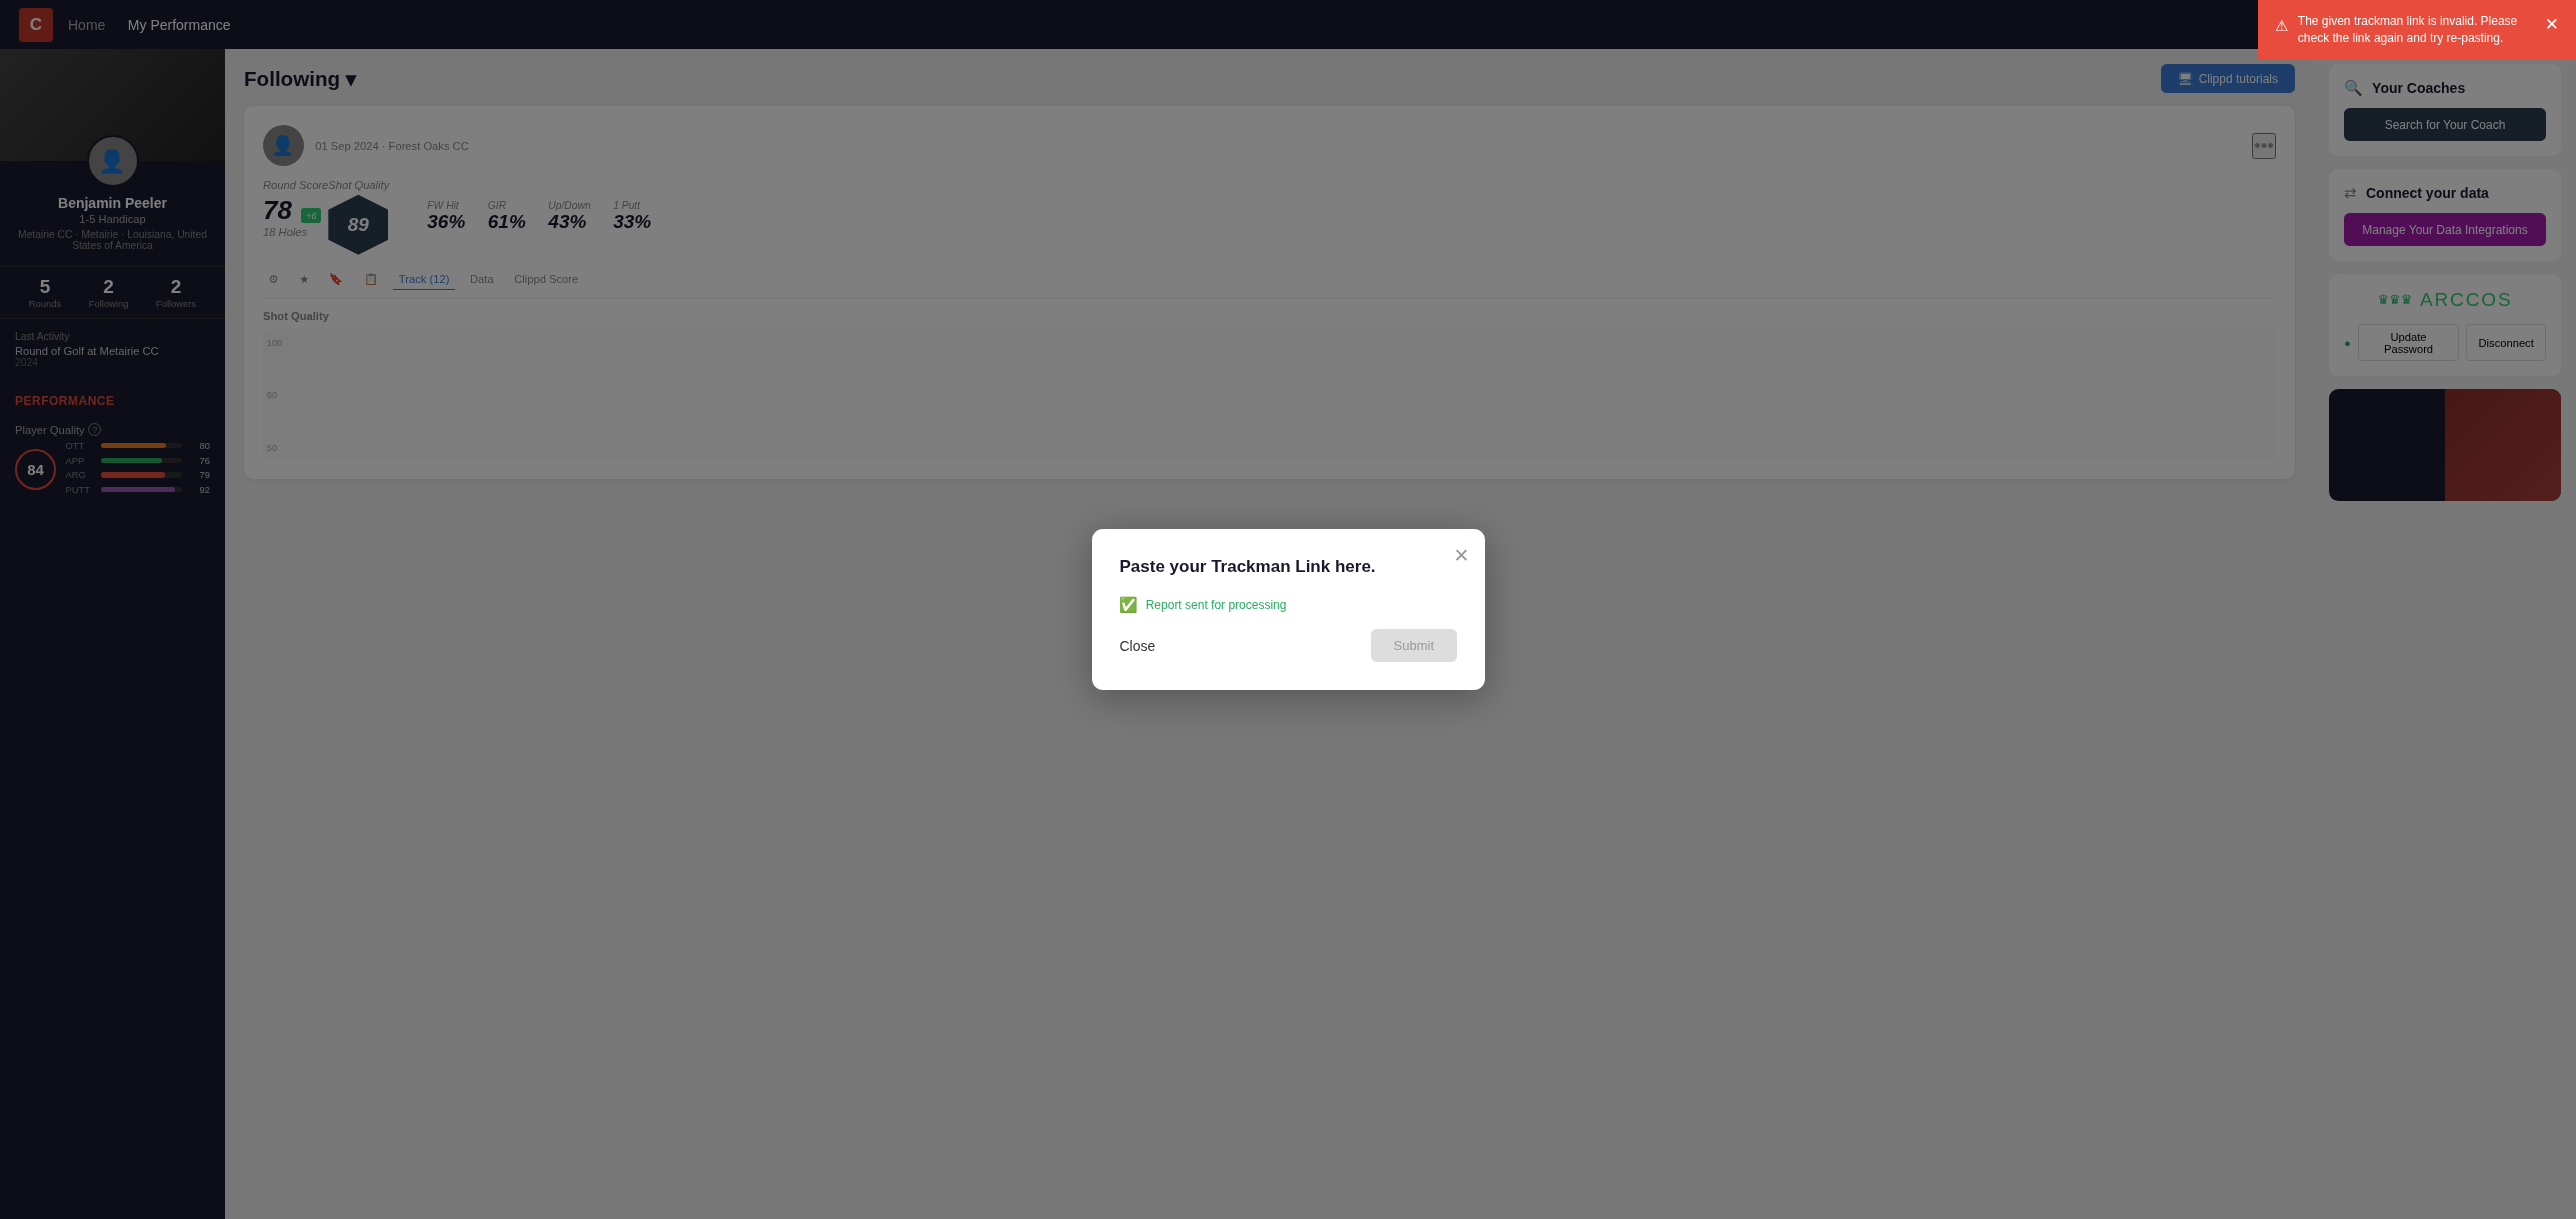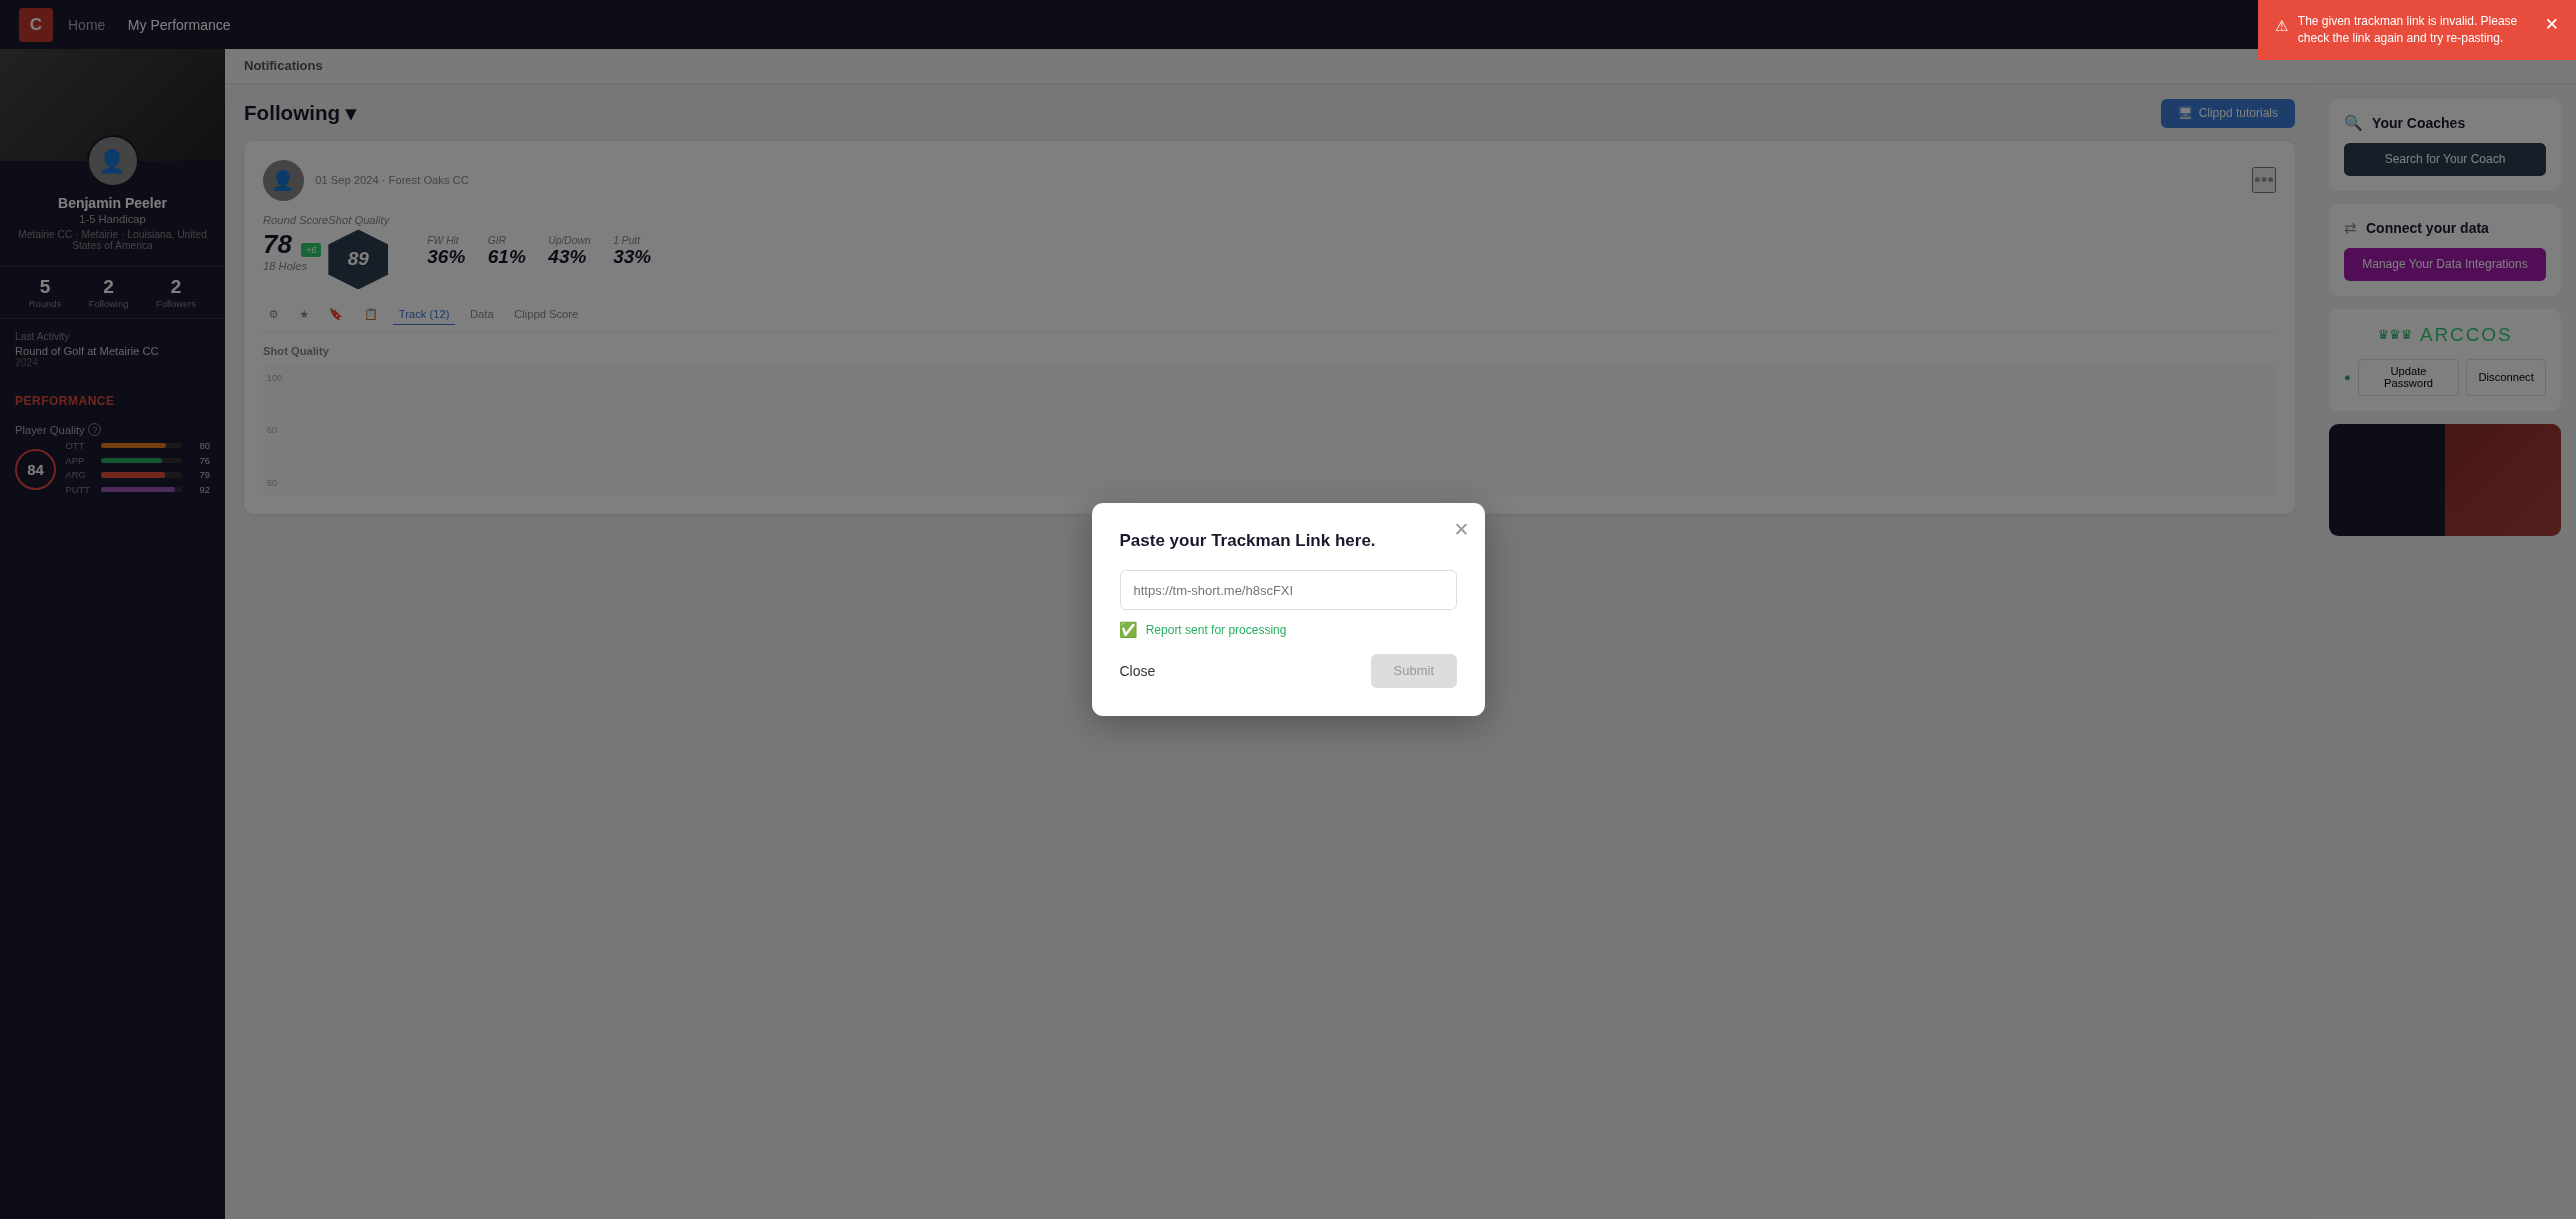--- a/index.html
+++ b/index.html
@@ -296,23 +296,20 @@
         <div class="perf-bar-fill" style="width:92%;background:#9b59b6;"></div>
       </div>
       <span class="perf-bar-val">92</span>
     </div>
           </div>
       </div>
     </div>
   </aside>
 
   <div class="main-content">
-    <div class="notifications-bar">
-      <span>Notifications</span>
-    </div>
 
     <div class="feed-area">
 
       <div class="feed">
         <div class="feed-header">
           <button class="feed-title-btn">
             <span>Following</span>
             <span>▾</span>
           </button>
           <button class="feed-tutorials-btn">
@@ -445,21 +442,20 @@
         </div>
       </div>
     </div>
   </div>
 </div>
 
 <div class="modal-overlay">
   <div class="modal">
     <button class="modal-close">✕</button>
     <div class="modal-title">Paste your Trackman Link here.</div>
-    <input class="modal-input" type="text" placeholder="https://tm-short.me/h8scFXI" style="">
     <div class="modal-success">
       <span class="modal-success-icon">✅</span>
       <span>Report sent for processing</span>
     </div>
     <div class="modal-actions">
       <button class="modal-close-btn">Close</button>
       <button class="modal-submit-btn">Submit</button>
     </div>
   </div>
 </div>

